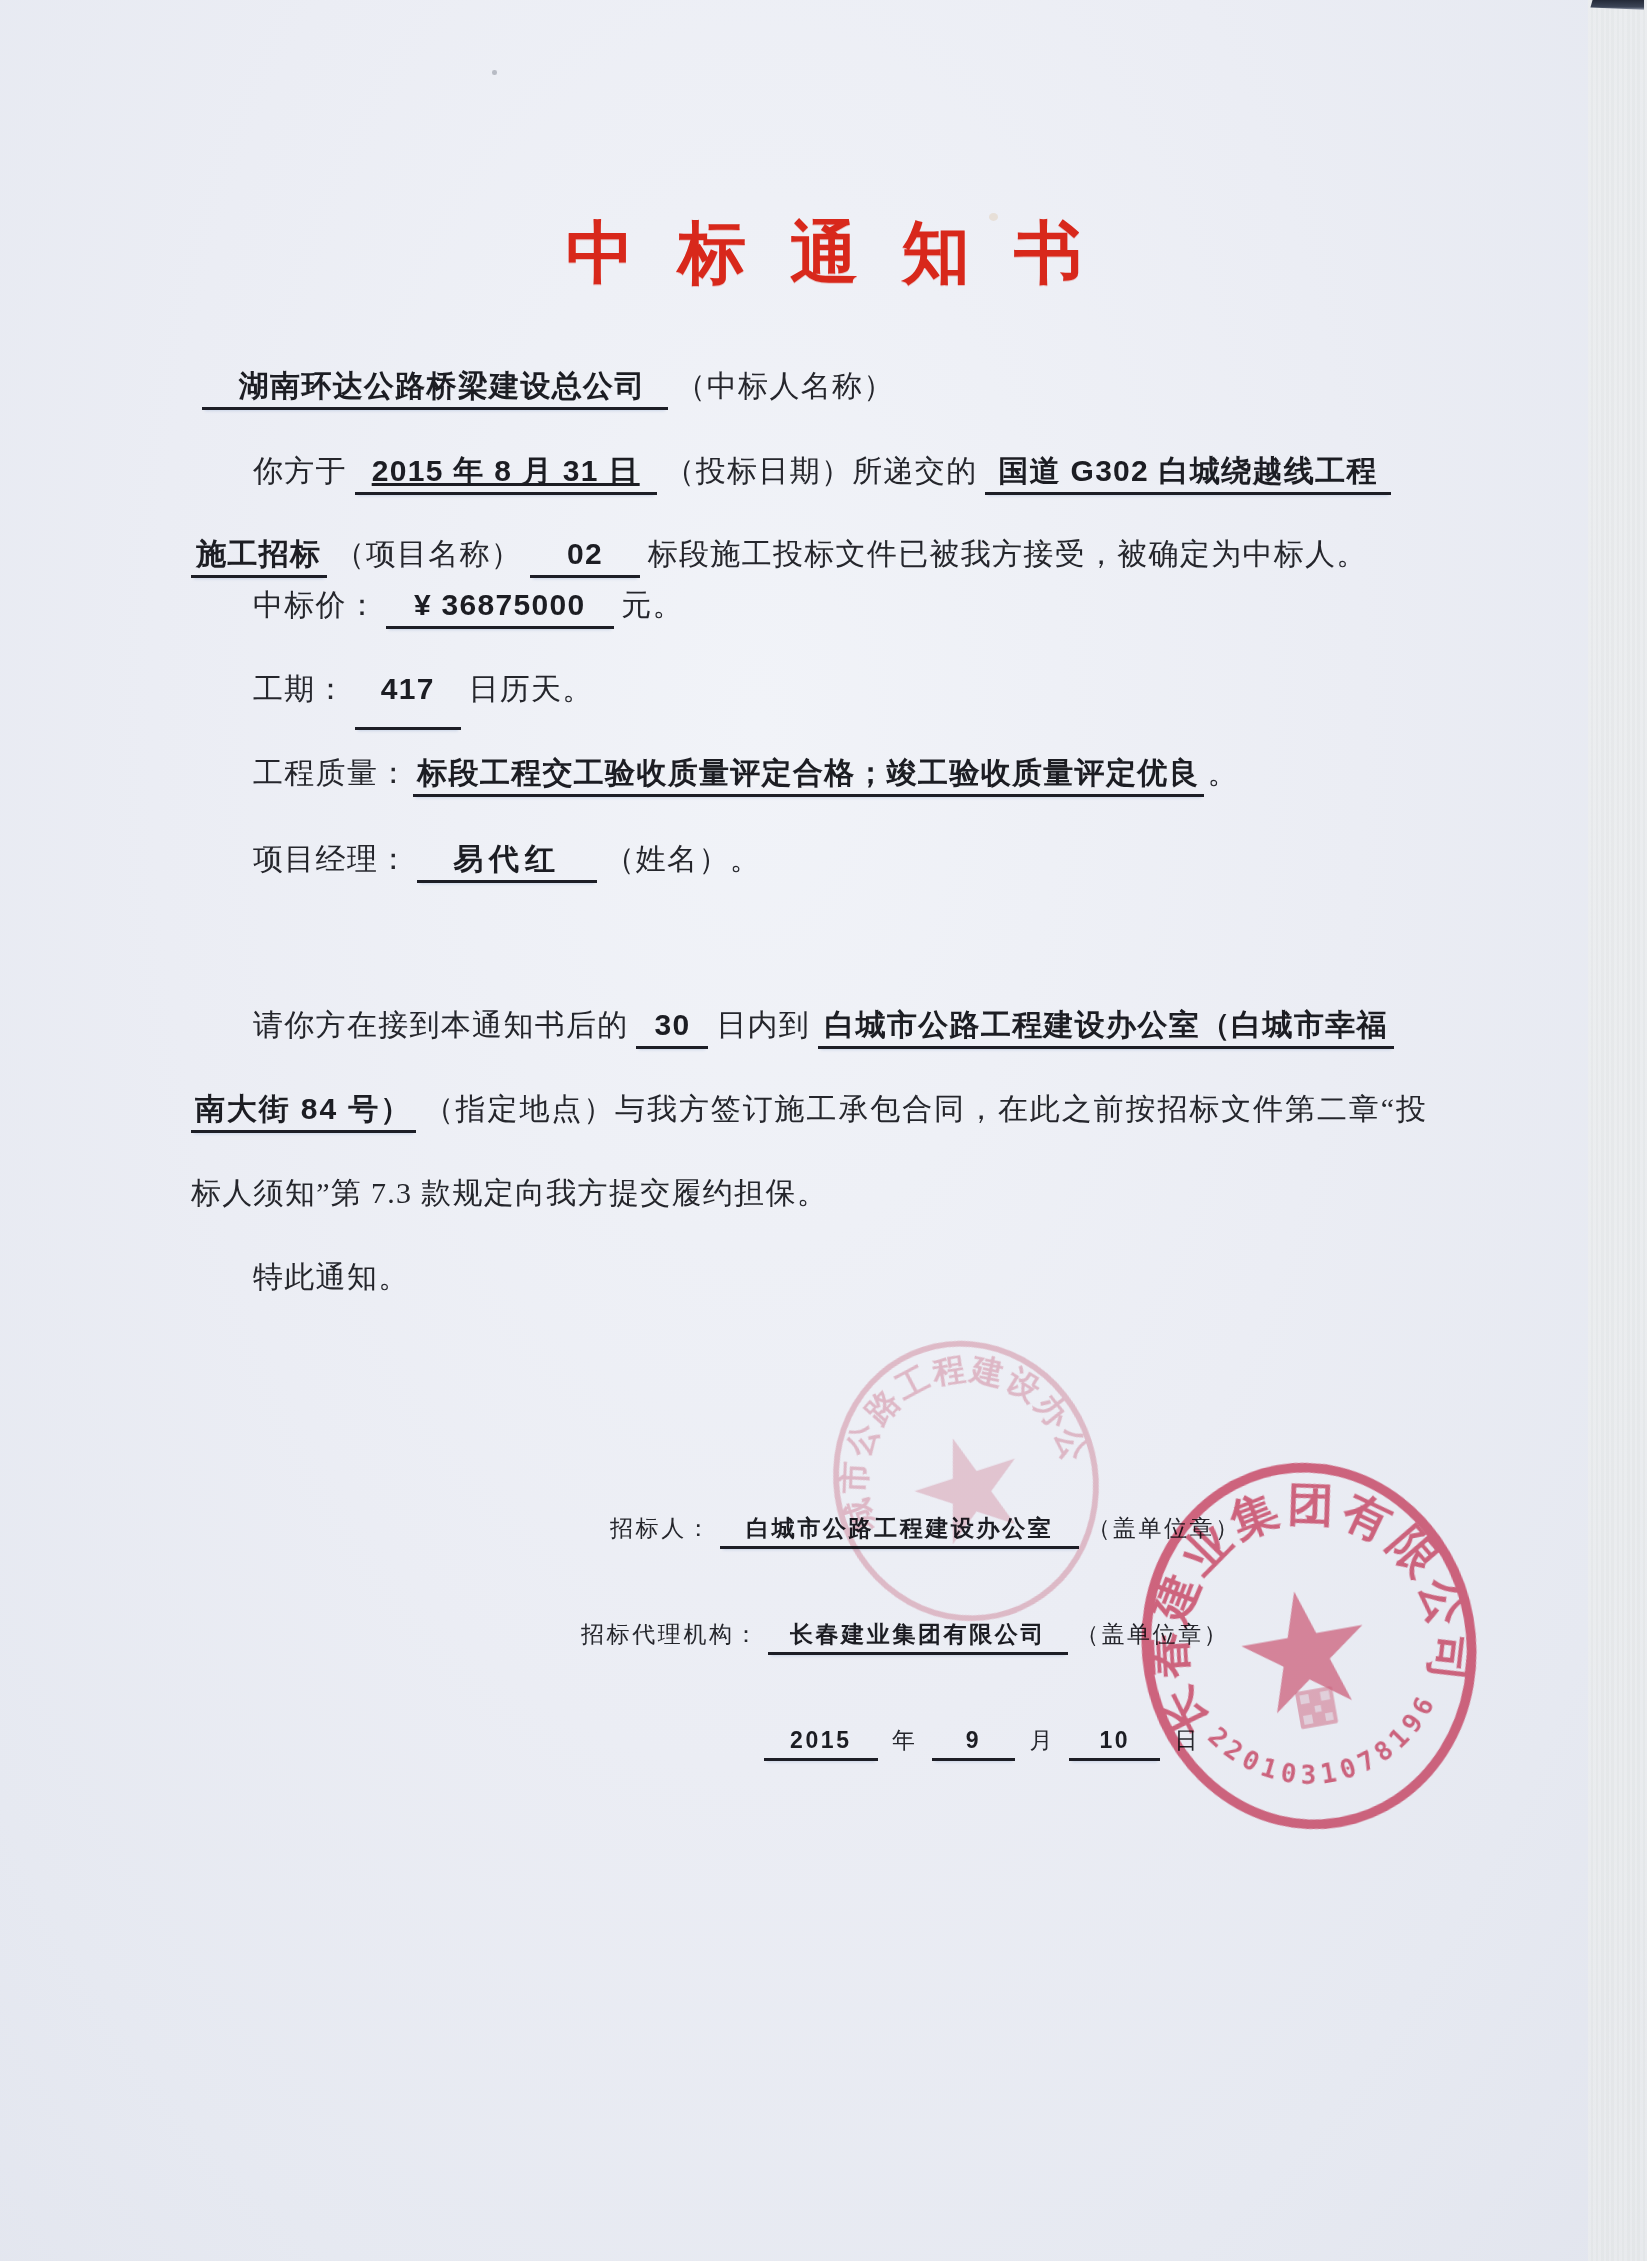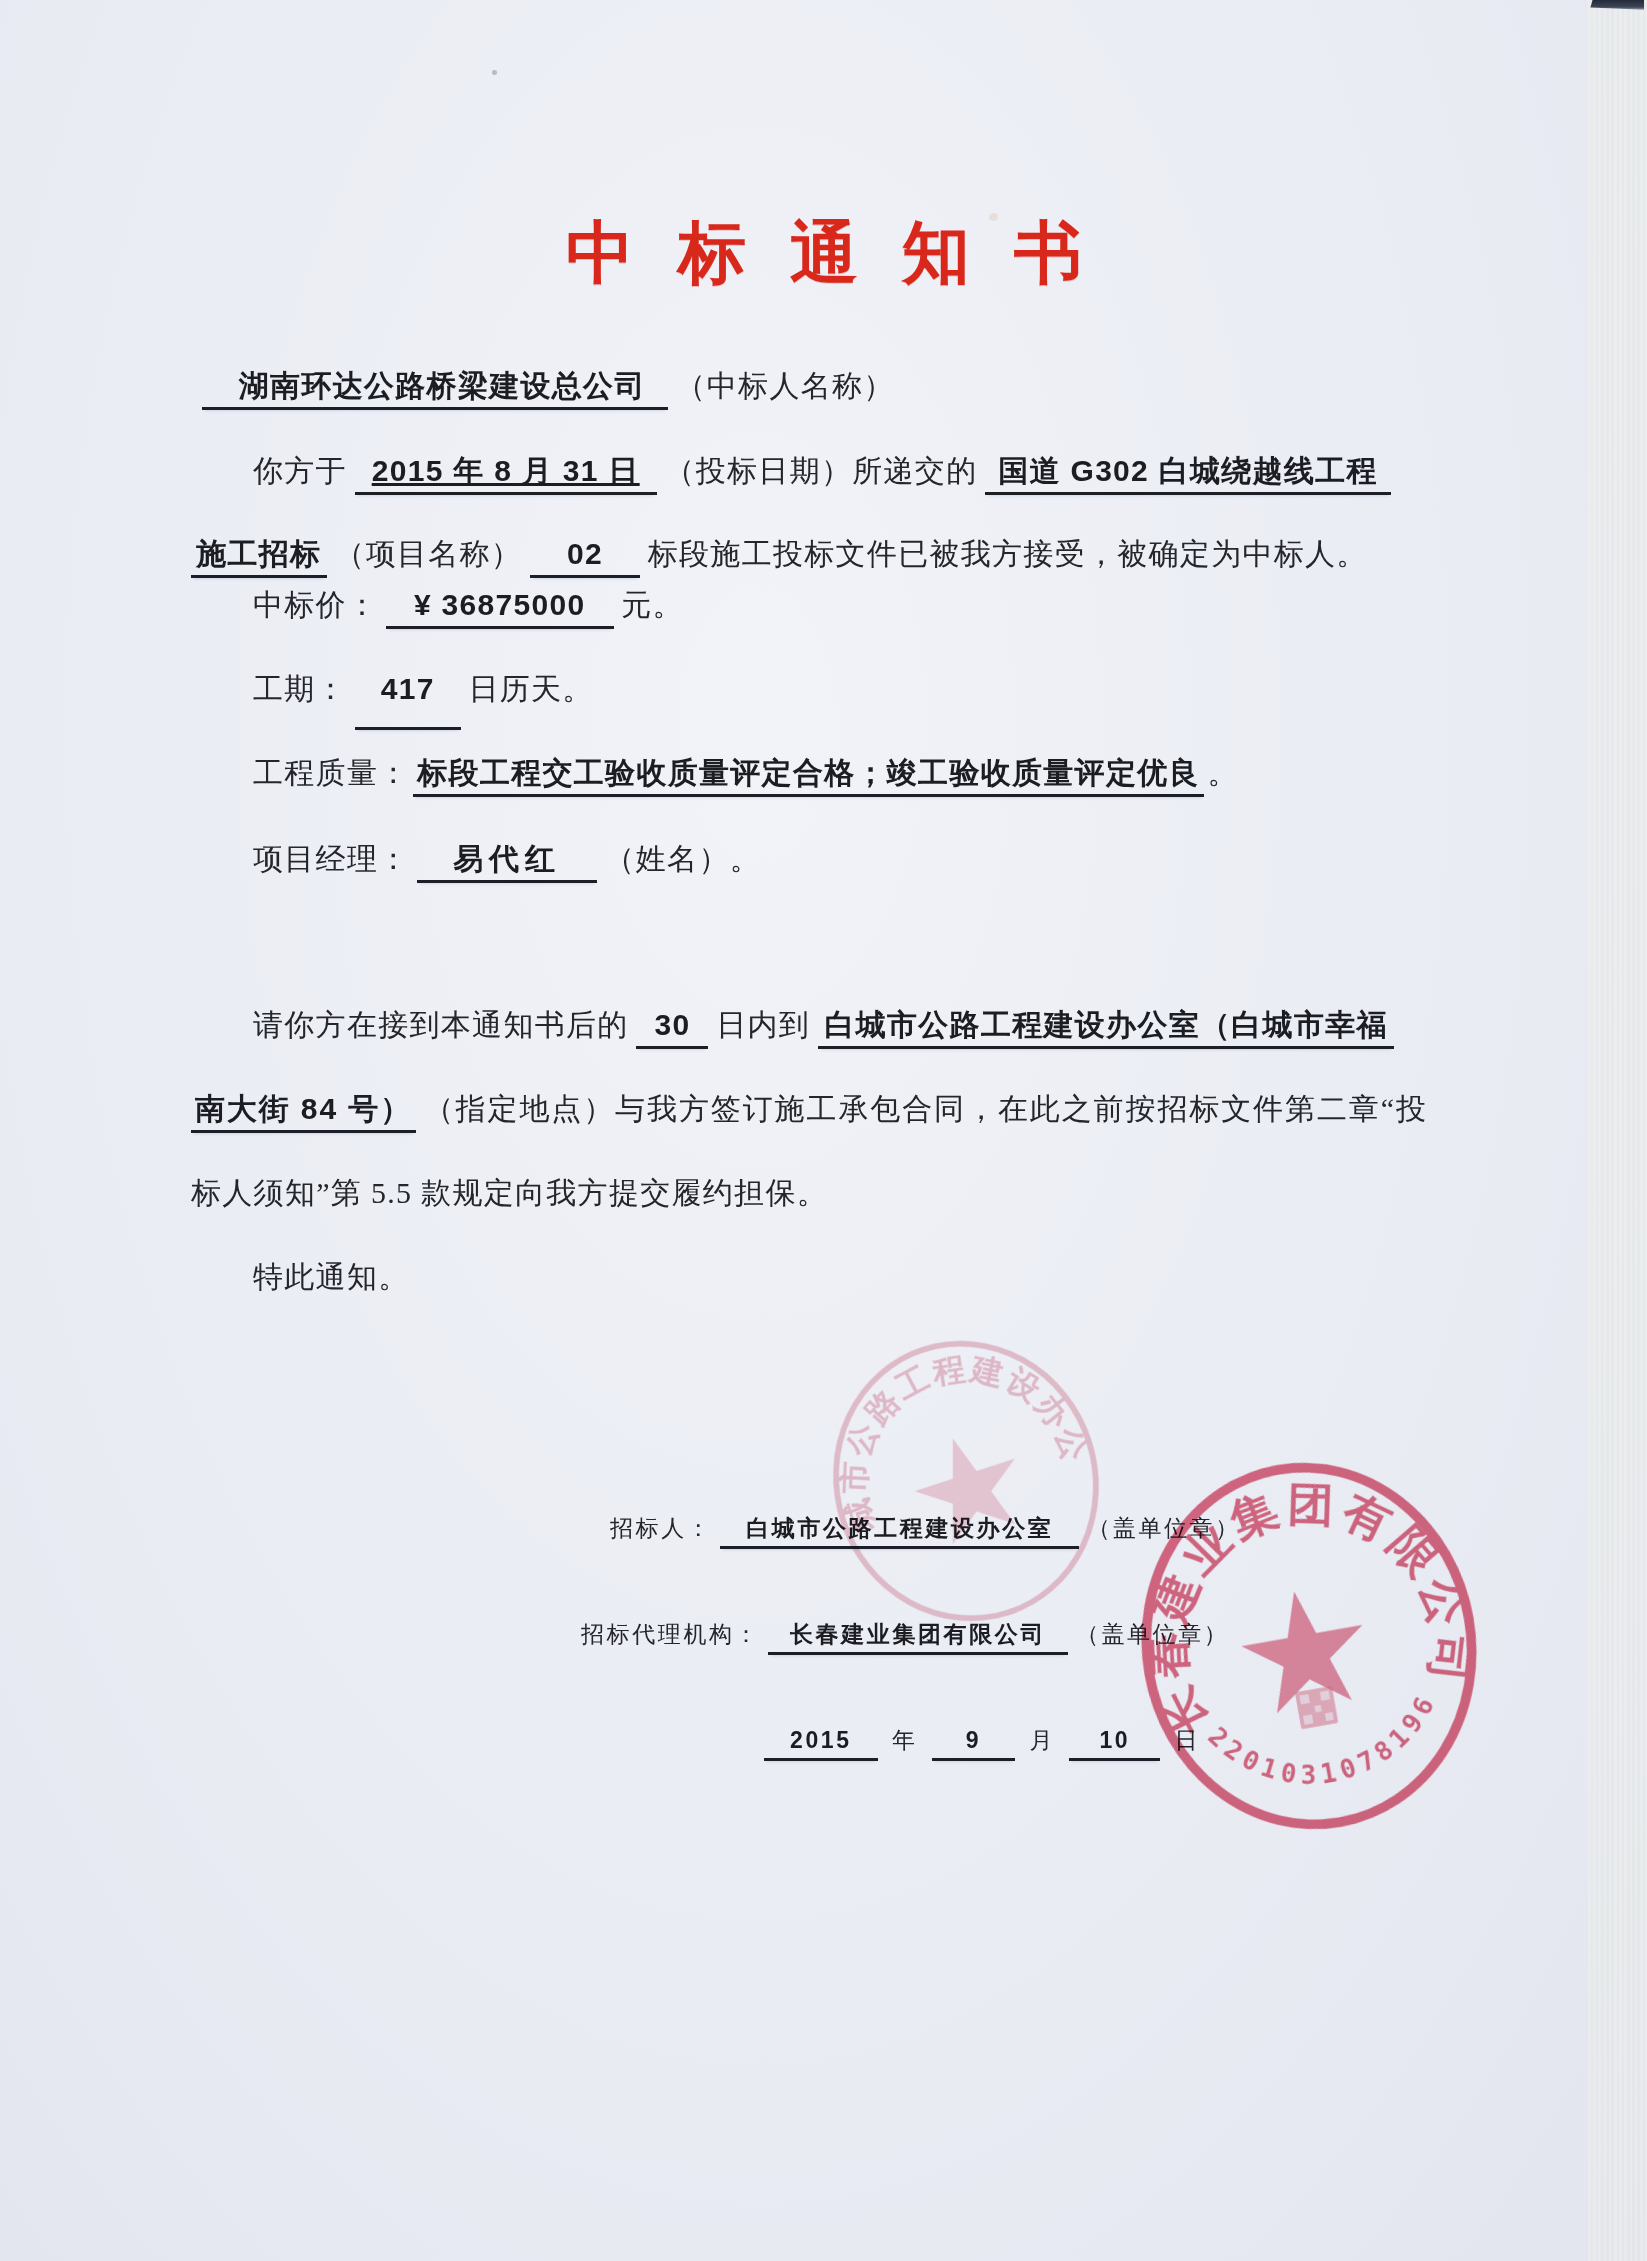--- a/index.html
+++ b/index.html
@@ -137,21 +137,21 @@
   </div>
 
 
   <div class="line" style="left:253px;top:1006px;">
     <span>请你方在接到本通知书后的</span><span class="u b pad-days">30</span><span>日内到</span><span class="u b pad-place">白城市公路工程建设办公室（白城市幸福</span>
   </div>
   <div class="line" style="left:191px;top:1090px;letter-spacing:1.9px;">
     <span class="u b pad-place2">南大街 84 号）</span><span>（指定地点）与我方签订施工承包合同，在此之前按招标文件第二章“投</span>
   </div>
   <div class="line" style="left:191px;top:1174px;">
-    <span>标人须知”第 5.5 款规定向我方提交履约担保。</span>
+    <span>标人须知”第 7.3 款规定向我方提交履约担保。</span>
   </div>
 
   <div class="line" style="left:253px;top:1258px;">
     <span>特此通知。</span>
   </div>
 
   <div class="line sig" style="left:610px;top:1514px;">
     <span>招标人：</span><span class="u b pad-tenderer">白城市公路工程建设办公室</span><span>（盖单位章）</span>
   </div>
 

